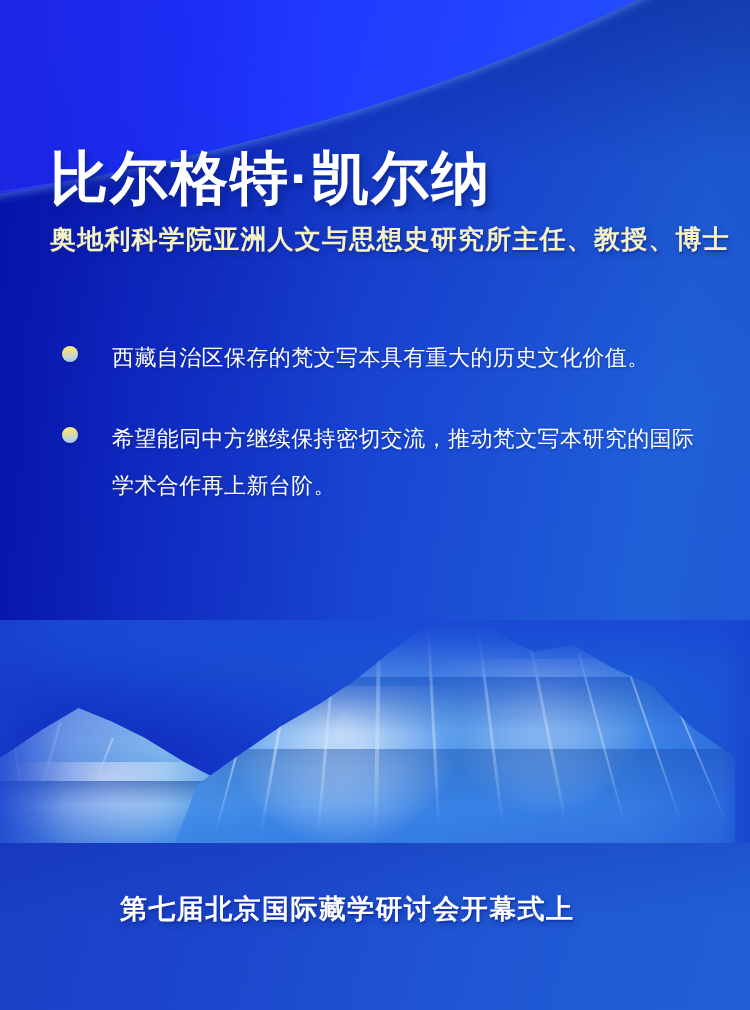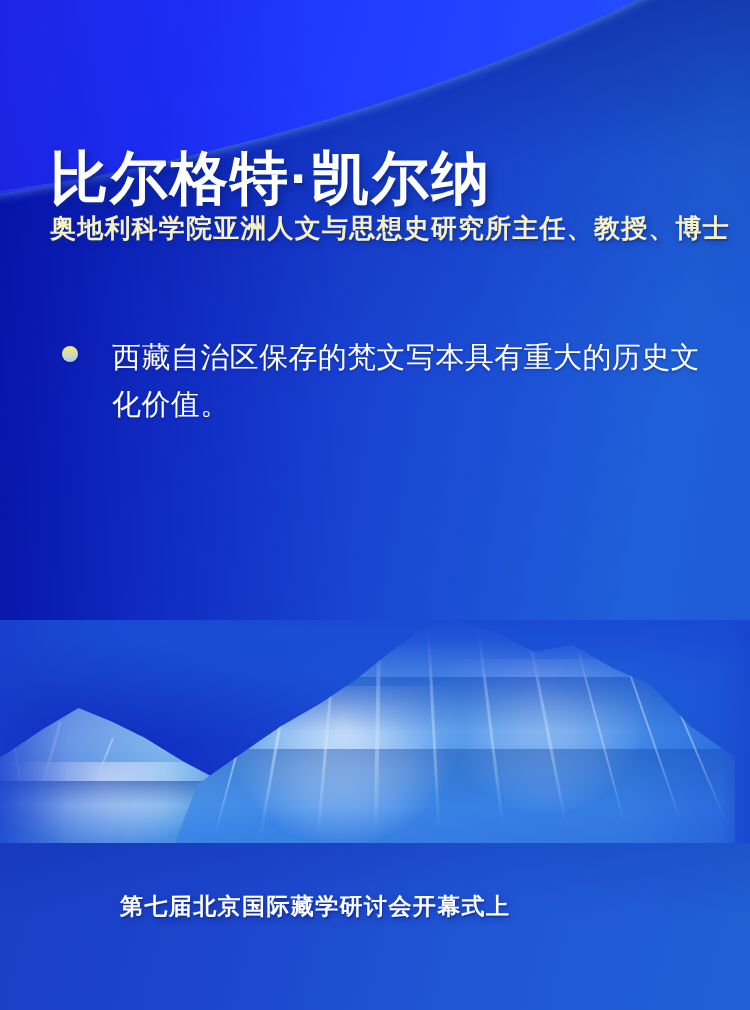--- a/index.html
+++ b/index.html
@@ -129,20 +129,21 @@
   .title{
     font-size:58px;
     font-weight:bold;
     color:#ffffff;
     letter-spacing:2px;
     line-height:1.12;
     white-space:nowrap;
     text-shadow:2px 3px 0 rgba(10,40,160,0.55), 4px 5px 8px rgba(6,22,110,0.40);
   }
   .subtitle{
+    margin-top:11px;
     font-family:"Liberation Serif","DejaVu Serif",serif;
     font-size:26px;
     font-weight:bold;
     color:#f7f2c2;
     letter-spacing:1.2px;
     white-space:nowrap;
     text-shadow:1px 2px 0 rgba(12,40,160,0.50), 2px 3px 6px rgba(6,22,110,0.35);
   }
 
   
@@ -154,30 +155,30 @@
   }
   .bullet-dot{
     position:absolute; left:4px; top:12px;
     width:16px; height:16px;
     border-radius:50%;
     background:linear-gradient(170deg,#f4eb9a 0%,#ecdf86 32%,#bcd6dd 70%,#9fc6e6 100%);
     box-shadow:0 1px 3px rgba(6,22,110,0.45);
   }
   .bullet-text{
     color:#ffffff;
-    font-size:29px;
+    font-size:22px;
     line-height:47px;
     letter-spacing:0.4px;
     text-shadow:0 1px 3px rgba(8,28,130,0.55);
   }
 
   
   .footer-text{ position:absolute; left:120px; top:891px; }
   .footer-line1{
-    font-size:23px;
+    font-size:27px;
     font-weight:bold;
     color:#ffffff;
     letter-spacing:1.4px;
     white-space:nowrap;
     text-shadow:1px 2px 0 rgba(12,40,160,0.55), 2px 3px 7px rgba(6,22,110,0.40);
   }
   .footer-line2{
     margin-top:10px;
     font-family:"Liberation Serif","DejaVu Serif",serif;
     font-size:25px;
@@ -242,20 +243,24 @@
   </div>
 
   <div class="bullets">
 
     <div class="bullet-item">
       <span class="bullet-dot"></span>
       <div class="bullet-text">西藏自治区保存的梵文写本具有重大的历史文化价值。</div>
     </div>
 
 
+    <div class="bullet-item">
+      <span class="bullet-dot"></span>
+      <div class="bullet-text">希望能同中方继续保持密切交流，推动梵文写本研究的国际学术合作再上新台阶。</div>
+    </div>
 
   </div>
 
   <div class="footer-text">
     <div class="footer-line1">第七届北京国际藏学研讨会开幕式上</div>
   </div>
 
 </div>
 
 </body></html>

